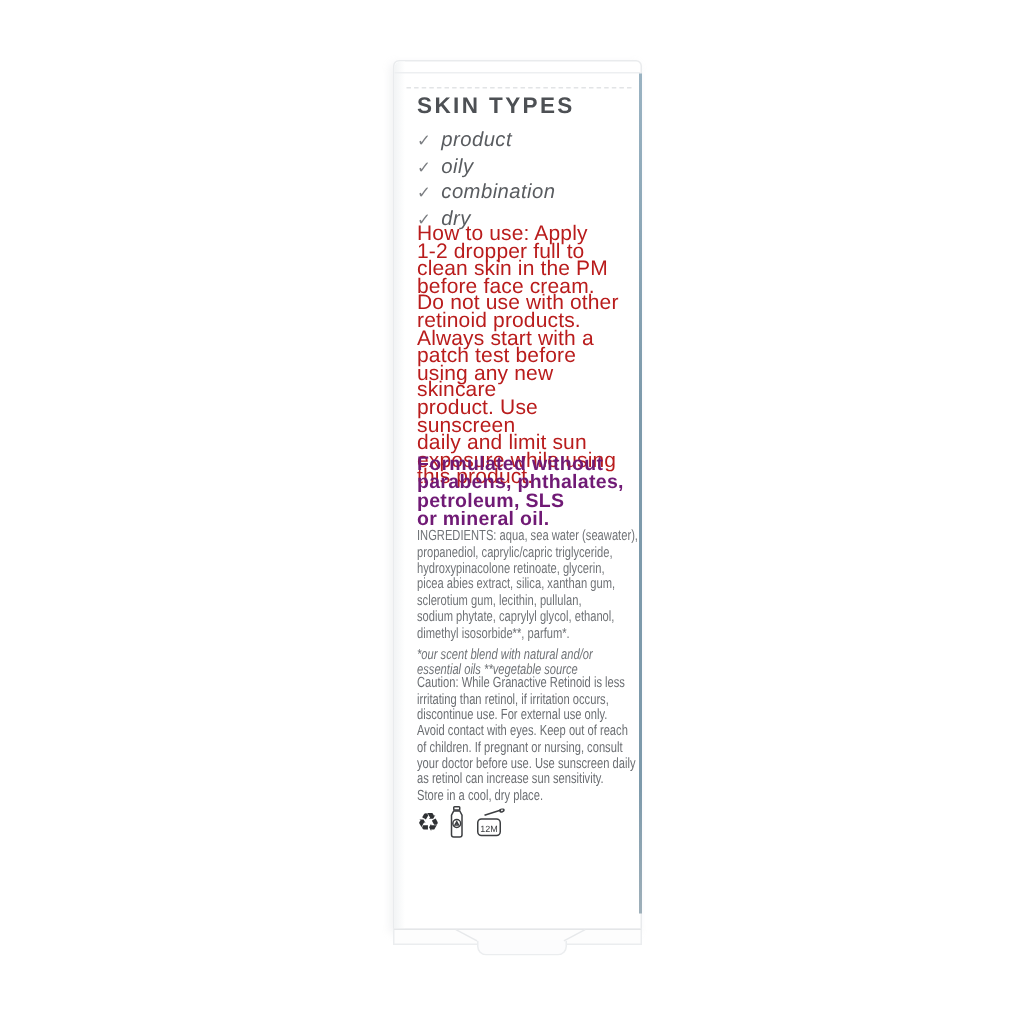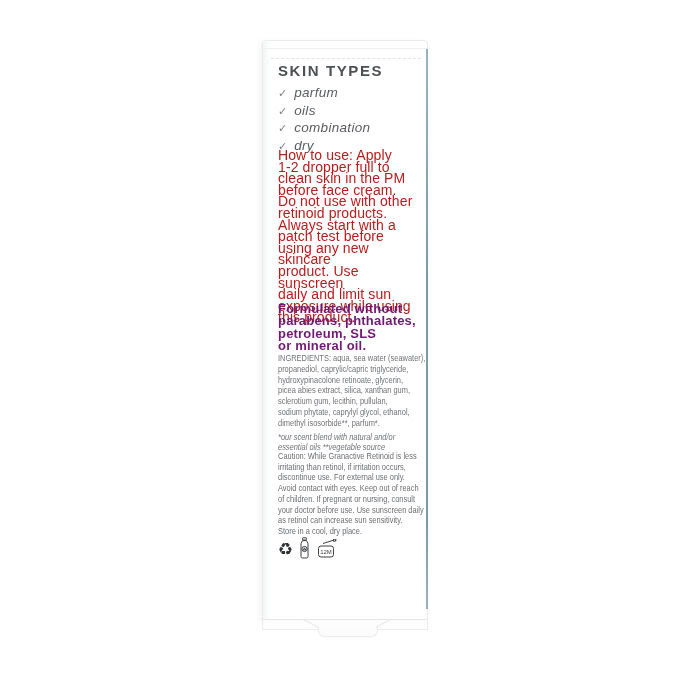--- a/index.html
+++ b/index.html
@@ -86,25 +86,25 @@
     <div class="flap"></div>
     <div class="tuck-tab"></div>
     <div class="fold-mark l"></div>
     <div class="fold-mark r"></div>
 
     <div class="sec heading">SKIN TYPES</div>
 
     <div class="sec checklist">
       <div class="check-row">
         <span class="check-glyph">✓</span>
-        <span class="check-label">parfum</span>
+        <span class="check-label">product</span>
       </div>
       <div class="check-row">
         <span class="check-glyph">✓</span>
-        <span class="check-label">oils</span>
+        <span class="check-label">oily</span>
       </div>
       <div class="check-row">
         <span class="check-glyph">✓</span>
         <span class="check-label">combination</span>
       </div>
       <div class="check-row">
         <span class="check-glyph">✓</span>
         <span class="check-label">dry</span>
       </div>
     </div>

